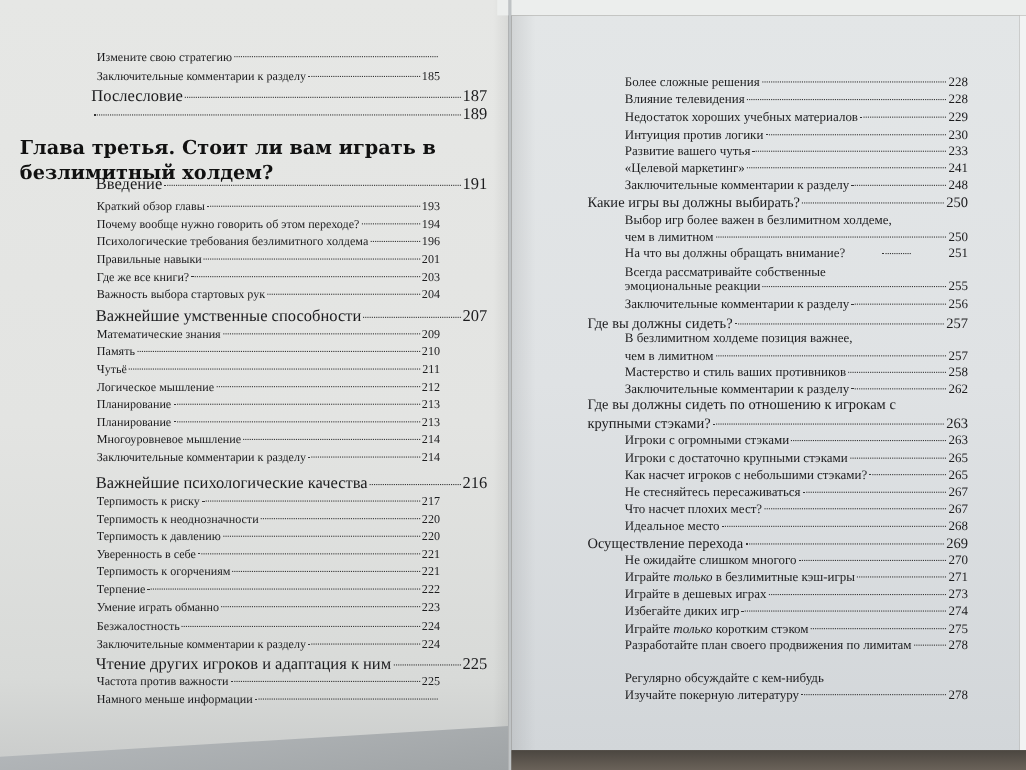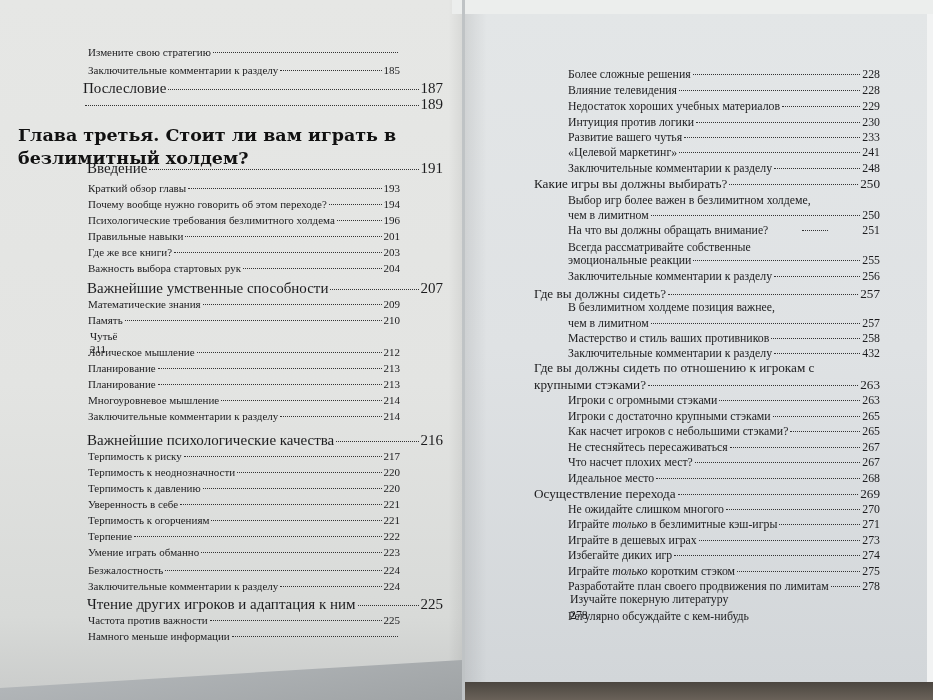--- a/index.html
+++ b/index.html
@@ -149,21 +149,21 @@
   <div class="toc-line lp lp-sub" style="top:298px;">
       <span class="t">Математические знания</span>
       <span class="d"></span>
       <span class="p">209</span>
     </div>
   <div class="toc-line lp lp-sub" style="top:314px;">
       <span class="t">Память</span>
       <span class="d"></span>
       <span class="p">210</span>
     </div>
-  <div class="toc-line lp lp-sub" style="top:330px;flex-direction:column;">
+  <div class="toc-line lp lp-sub" style="top:330px;">
       <span class="t">Чутьё</span>
       <span class="d"></span>
       <span class="p">211</span>
     </div>
   <div class="toc-line lp lp-sub" style="top:346px;">
       <span class="t">Логическое мышление</span>
       <span class="d"></span>
       <span class="p">212</span>
     </div>
   <div class="toc-line lp lp-sub" style="top:362px;">
@@ -329,21 +329,21 @@
       <span class="p">257</span>
     </div>
   <div class="toc-line rp rp-sub" style="top:331px;">
       <span class="t">Мастерство и стиль ваших противников</span>
       <span class="d"></span>
       <span class="p">258</span>
     </div>
   <div class="toc-line rp rp-sub" style="top:346px;">
       <span class="t">Заключительные комментарии к разделу</span>
       <span class="d"></span>
-      <span class="p">432</span>
+      <span class="p">262</span>
     </div>
 
   <div class="wrap-first rp" style="left:534px;top:360px;font-size:13.2px;">Где вы должны сидеть по отношению к игрокам с</div>
   <div class="toc-line rp rp-sec" style="top:377px;">
       <span class="t">крупными стэками?</span>
       <span class="d"></span>
       <span class="p">263</span>
     </div>
   <div class="toc-line rp rp-sub" style="top:393px;">
       <span class="t">Игроки с огромными стэками</span>
@@ -403,21 +403,21 @@
   <div class="toc-line rp rp-sub" style="top:564px;">
       <span class="t"><span>Играйте </span><em>только</em><span> коротким стэком</span></span>
       <span class="d"></span>
       <span class="p">275</span>
     </div>
   <div class="toc-line rp rp-sub" style="top:579px;">
       <span class="t">Разработайте план своего продвижения по лимитам</span>
       <span class="d"></span>
       <span class="p">278</span>
     </div>
-  <div class="toc-line rp rp-sub" style="top:592px;flex-direction:column;">
+  <div class="toc-line rp rp-sub" style="top:624px;">
       <span class="t">Изучайте покерную литературу</span>
       <span class="d"></span>
       <span class="p">278</span>
     </div>
   <div class="toc-line rp rp-sub nodots" style="top:609px;">
       <span class="t">Регулярно обсуждайте с кем-нибудь</span>
     </div>
 </div>
 
 </body></html>

